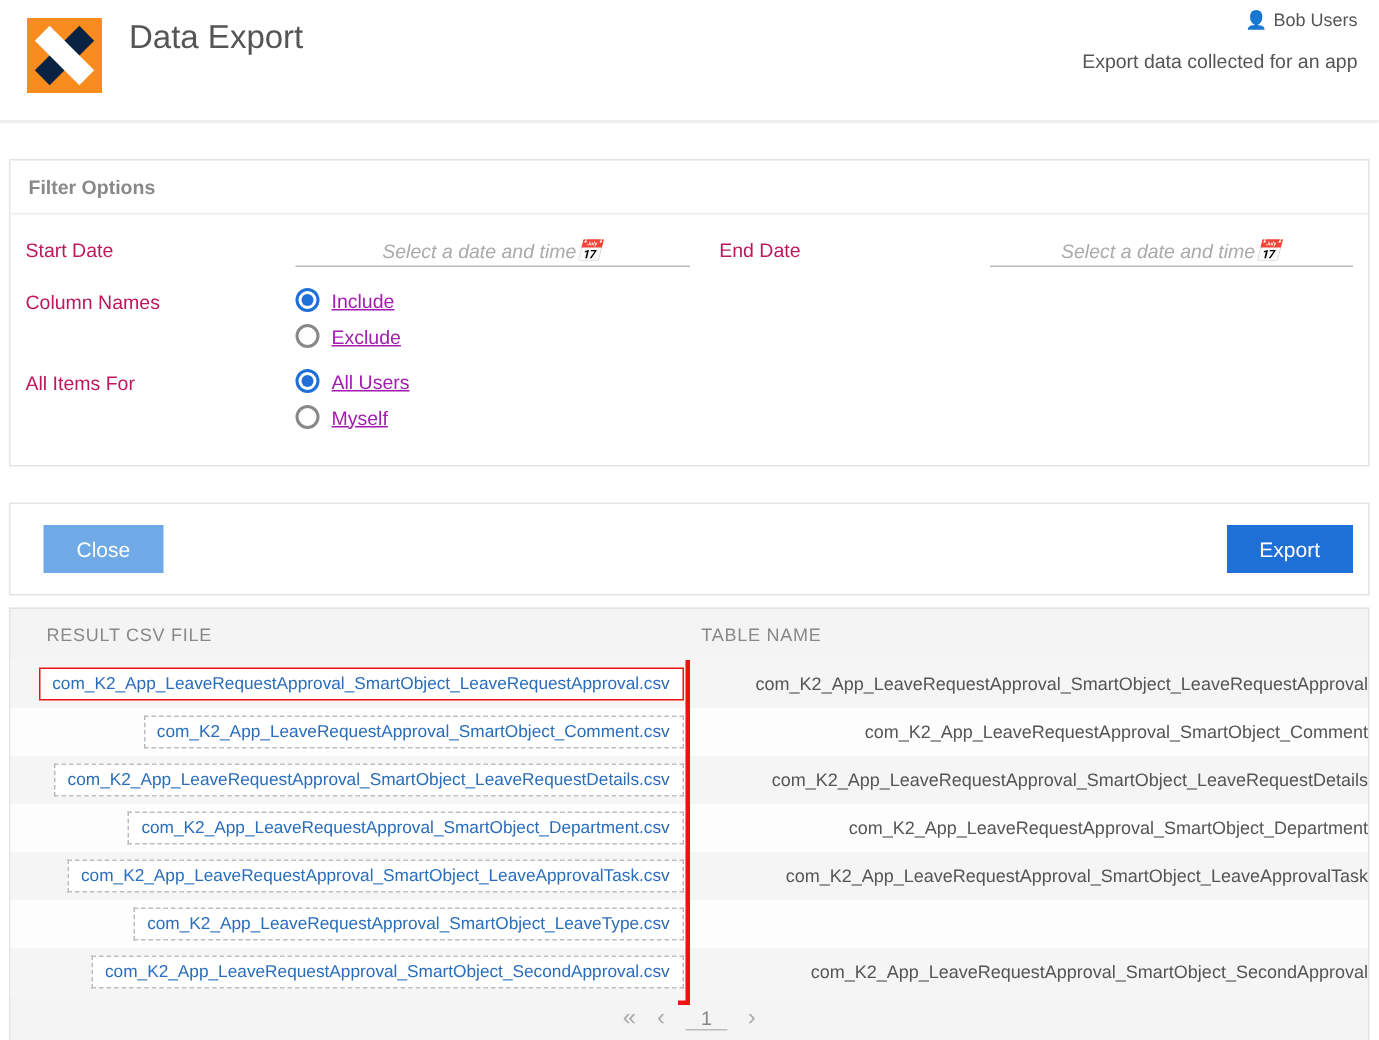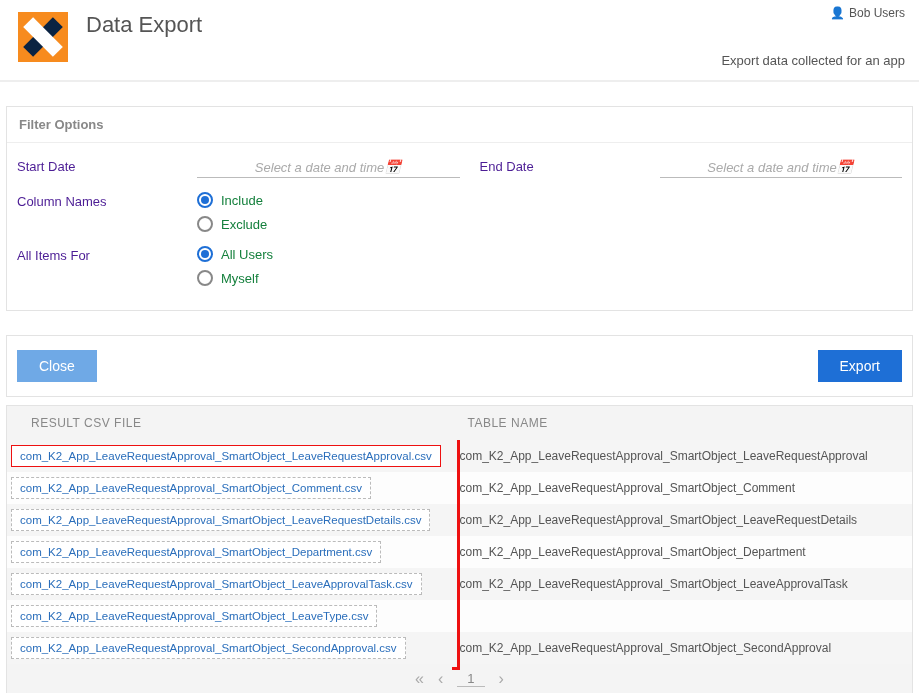--- a/index.html
+++ b/index.html
@@ -6,46 +6,46 @@
   body { font-family: Arial, Helvetica, sans-serif; font-size: 13px; color: #444; background: #fff; width: 919px; }
   .header { position: relative; padding: 12px 18px 18px; border-bottom: 2px solid #eee; }
   .header-inner { display: flex; gap: 18px; }
   .logo { width: 50px; height: 50px; background: #f78b1e; position: relative; }
   .logo-x { position:absolute; inset:0; }
   .logo-x::before, .logo-x::after { content:""; position:absolute; background:#fff; }
   .logo-x::before { width:14px; height:42px; left:18px; top:4px; transform: rotate(45deg); background: #0a2342; }
   .logo-x::after  { width:14px; height:42px; left:18px; top:4px; transform: rotate(-45deg); background: #fff; }
   .title { font-size: 22px; font-weight: 400; color: #555; }
   .user { position: absolute; top: 6px; right: 14px; font-size: 12px; color: #555; display:flex; align-items:center; gap:4px;}
-  .subtitle { position: absolute; bottom: 12px; right: 14px; font-size: 13px; color: #555; }
+  .subtitle { position: absolute; bottom: 32px; right: 14px; font-size: 13px; color: #555; }
   .section { background: #fff; margin: 24px 6px; border: 1px solid #e3e3e3; }
   .section-head { padding: 10px 12px; color: #888; font-size: 13px; font-weight: 600; border-bottom: 1px solid #eee; }
   .filter-body { padding: 14px 10px 10px; }
   .row { display: flex; margin-bottom: 14px; }
   .col { display: flex; width: 50%; }
-  .lbl { width: 180px; font-size: 13px; color: #4c1d95; padding-top: 2px; }
+  .lbl { width: 180px; font-size: 13px; color: #be185d; padding-top: 2px; }
   .date-input { flex: 1; border: none; border-bottom: 1px solid #bbb; font-style: italic; color: #999; padding: 2px 0; position: relative; display:flex; align-items:center; justify-content:center; }
   .placeholder { color:#aaa; }
   .cal-icon { color:#c33; font-size:14px; }
   .radio-group { display:flex; flex-direction:column; gap:8px; }
-  .radio { display:flex; align-items:center; gap:8px; cursor:pointer; font-size:13px; color:#15803d;}
+  .radio { display:flex; align-items:center; gap:8px; cursor:pointer; font-size:13px; color:#a21caf;text-decoration:underline;}
   .radio-circle { width:16px; height:16px; border:2px solid #888; border-radius:50%; display:inline-flex; align-items:center; justify-content:center; }
   .radio.selected .radio-circle { border-color:#1e6fd6; }
   .radio.selected .radio-circle::after { content:""; width:8px; height:8px; background:#1e6fd6; border-radius:50%; }
   .highlight-box { border: 3px solid #e11; padding: 4px 8px 4px 4px; display:inline-flex; }
   .btn-row { padding: 14px 10px; display:flex; justify-content:space-between; background:#fff; margin: 8px 6px; border:1px solid #e3e3e3; }
   .btn { padding: 8px 22px; border:none; color:#fff; font-size:14px; cursor:pointer; }
-  .btn.close { background:#6fa9e6; }
+  .btn.close { background:#6fa9e6;margin-left:12px; }
   .btn.export { background:#1e6fd6; }
   .table-wrap { margin: 0 6px; background:#f4f4f4; border:1px solid #e3e3e3; padding-bottom:6px; position:relative;}
   .thead { display:flex; padding:10px 4px; color:#888; font-size:12px; letter-spacing:0.5px;margin-left:16px; }
   .thead .c1 { width: 50%; padding-left:4px; }
   .thead .c2 { width: 50%; }
   .tbody { position:relative; }
-  .trow { display:flex; align-items:center; background:#fdfdfd; }
+  .trow { display:flex; align-items:center; background:#fdfdfd;text-align:right; }
   .trow:nth-child(even) { background:#f5f5f5; }
   .trow .c1 { width:50%; padding:5px 4px; }
   .trow .c2 { width:50%; padding:5px 0; font-size:12px; color:#555; }
   .csv-link { display:inline-block; border:1px dashed #bbb; padding:4px 8px; color:#2a6ebb; font-size:11.5px; text-decoration:none; background:#fff; }
   .csv-link.hl { border:1px solid #e11; }
   .red-bracket { position:absolute; top:0; bottom:-6px; left:calc(50% - 8px); width:8px; border-right:3px solid #e11; border-bottom:3px solid #e11; }
   .pager { display:flex; justify-content:center; align-items:center; gap:14px; padding:6px 0 2px; color:#aaa; font-size:16px; }
   .pager .pg { border-bottom:1px solid #bbb; padding:0 10px; font-size:13px; color:#888;}
 </style>
 </head>

